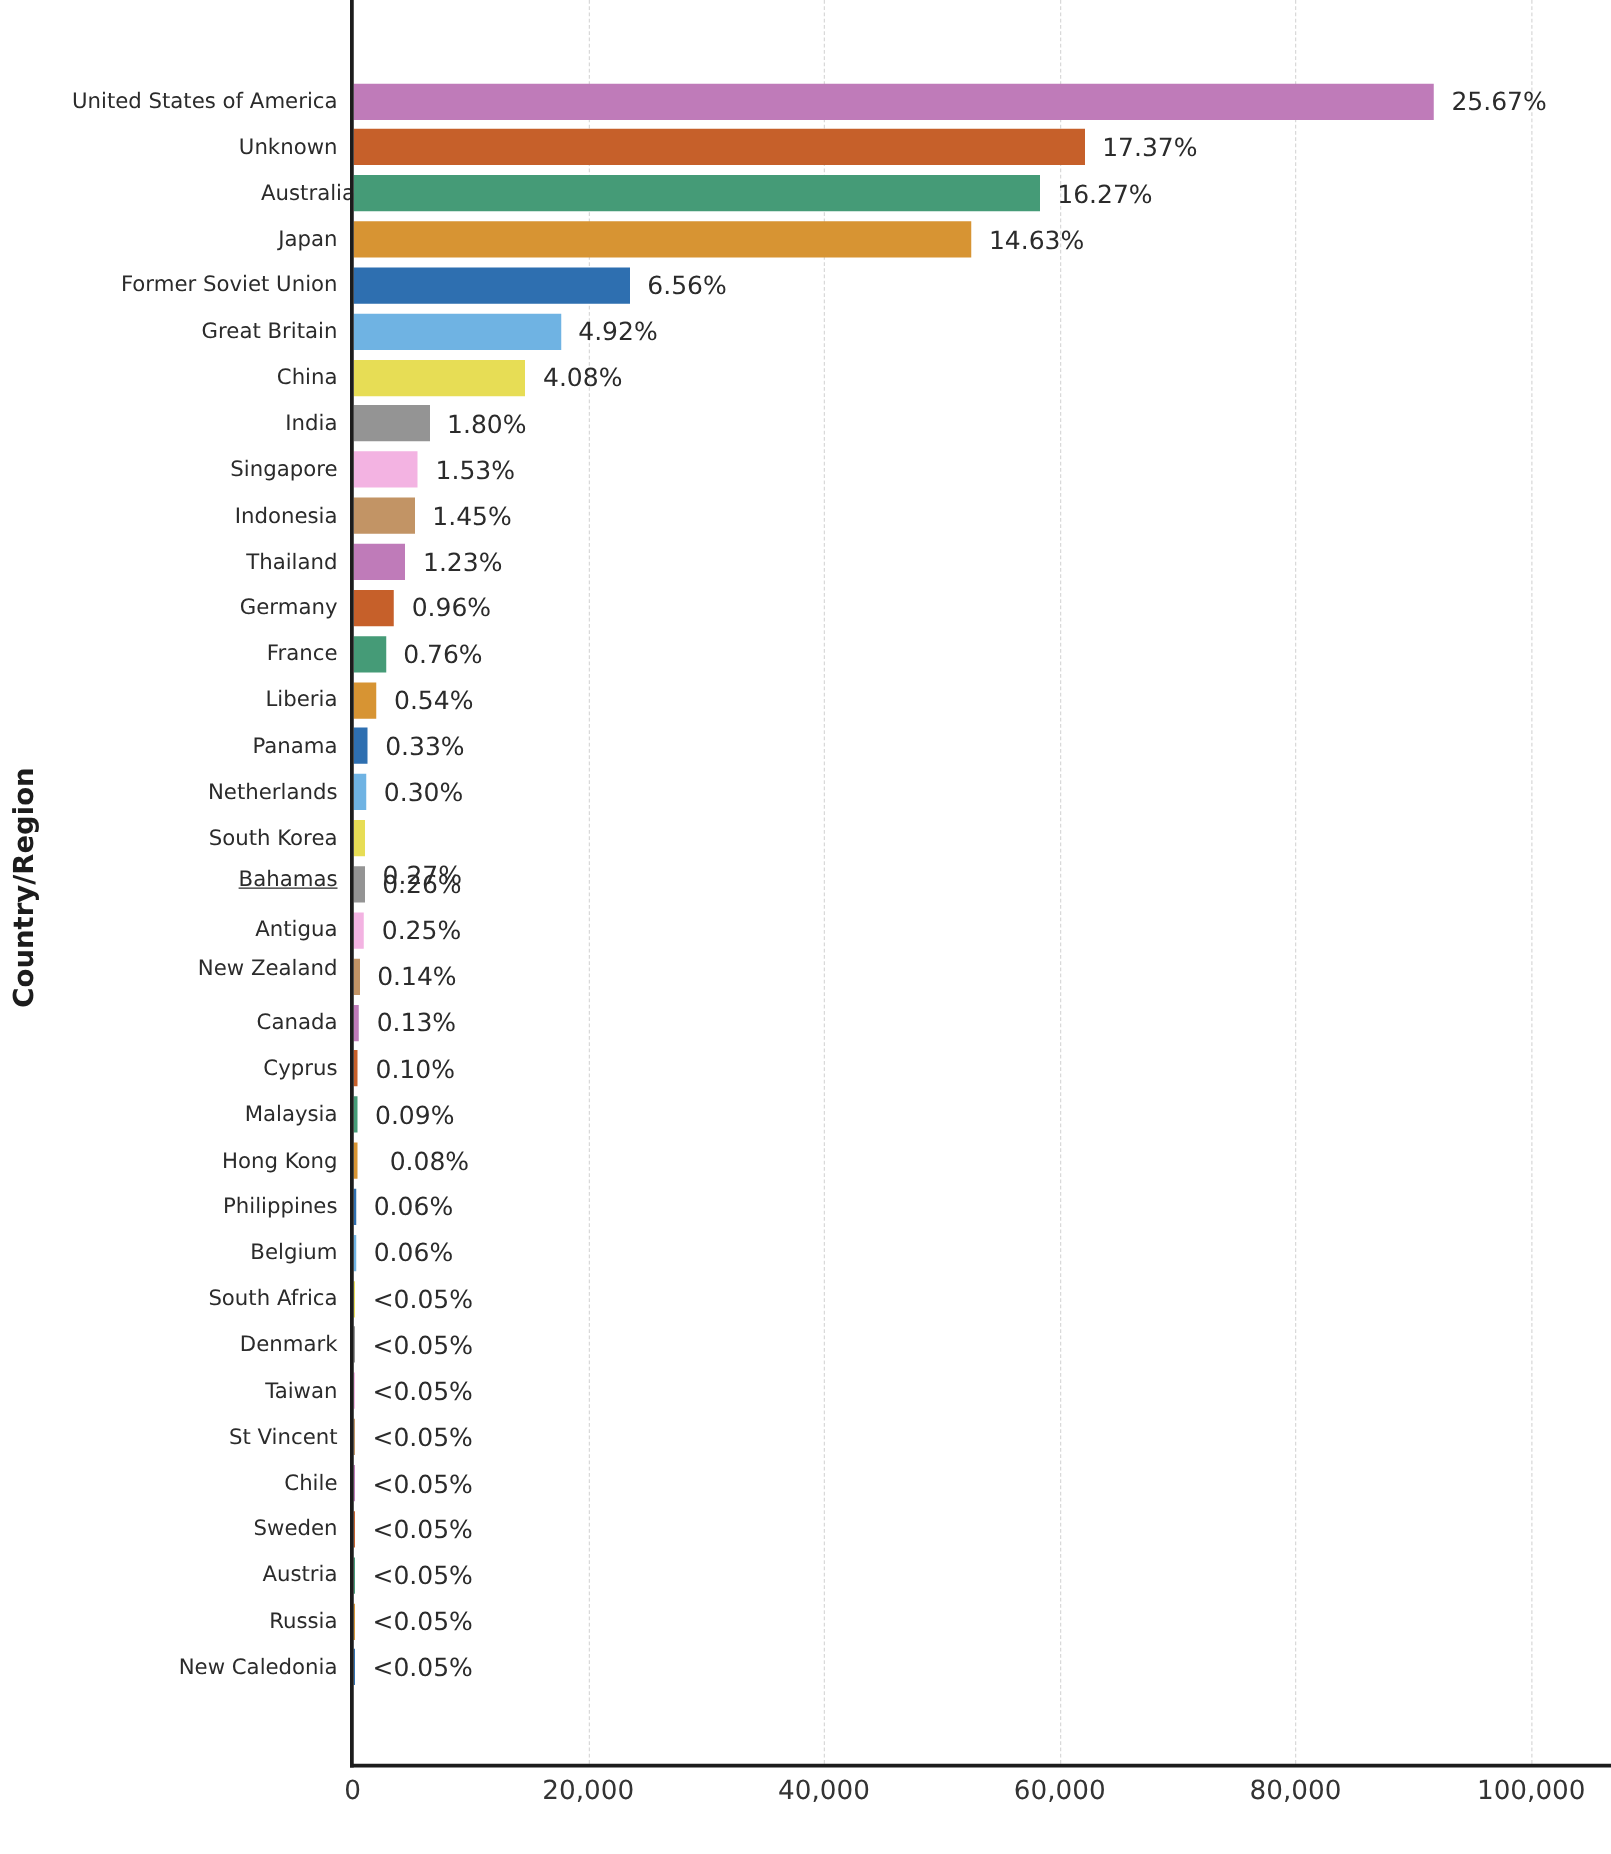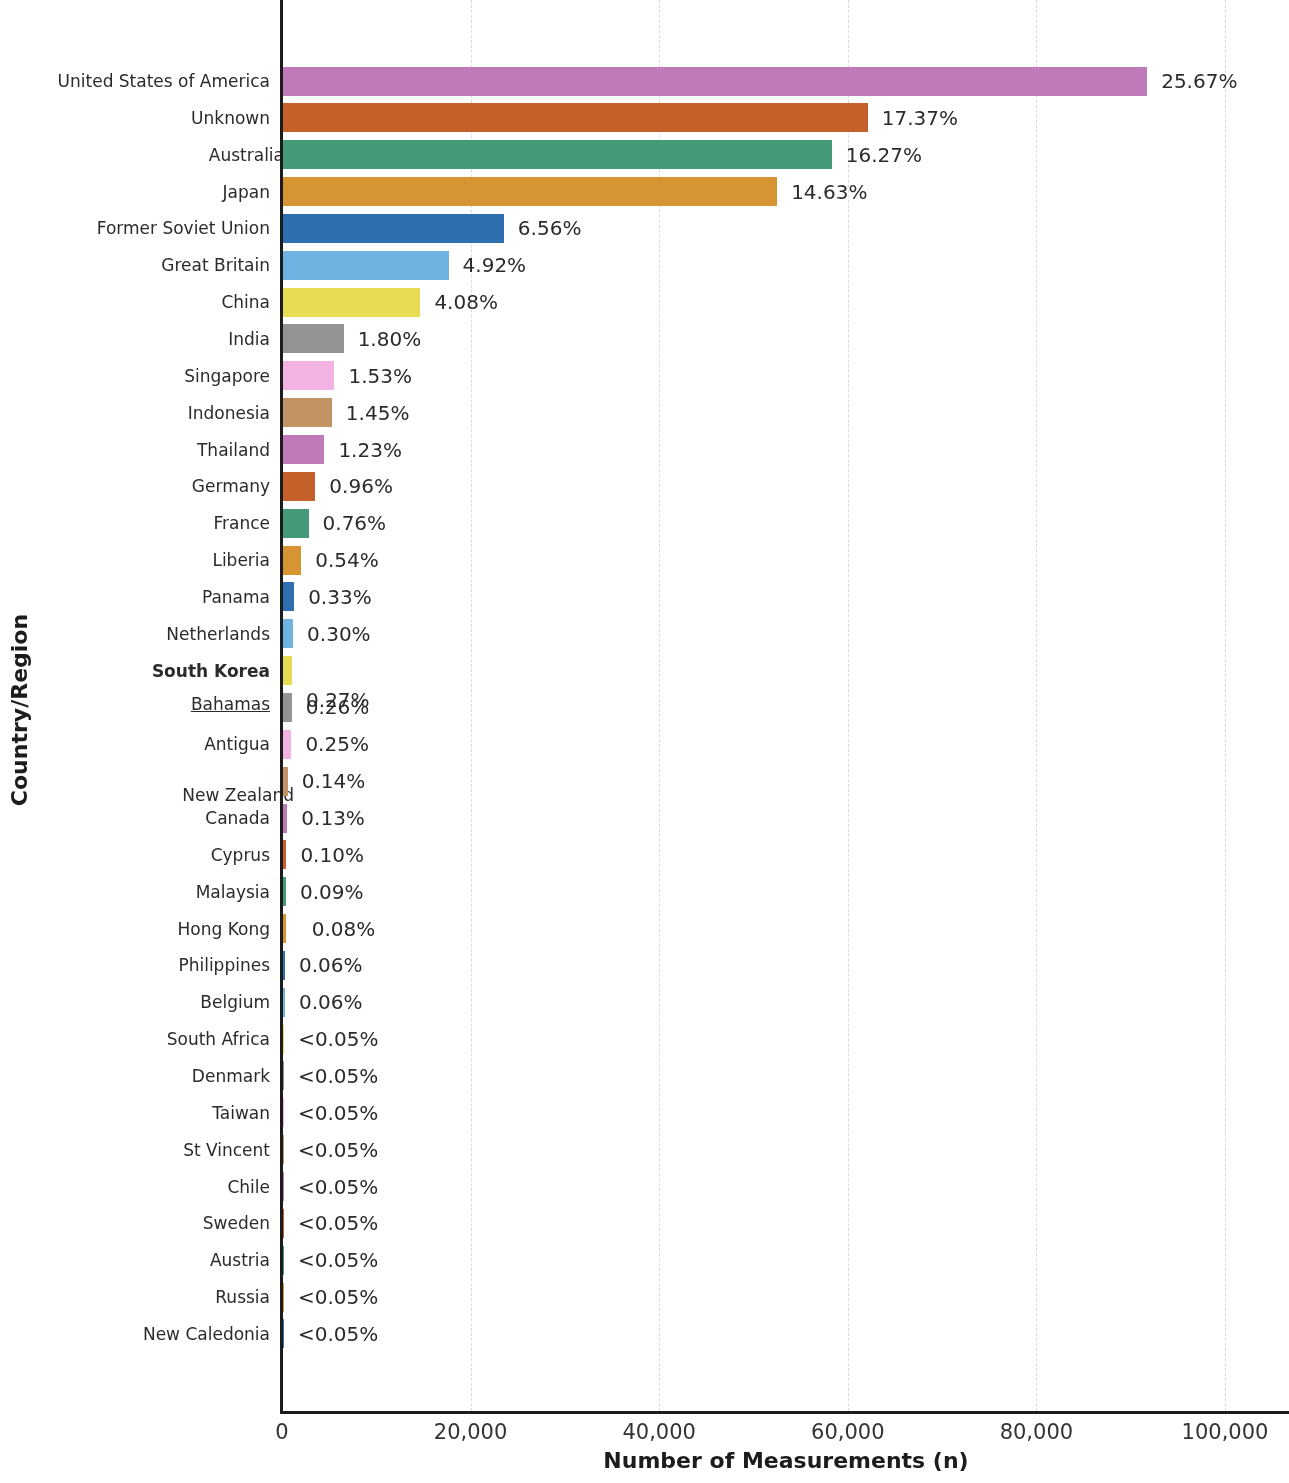--- a/index.html
+++ b/index.html
@@ -133,30 +133,30 @@
       <div class="val-label" style="top: 509.2px; left: 322.555px;">0.76%</div>
       <div class="cat-label" style="top: 546.05px;">Liberia</div>
       <div class="bar" style="top: 545.55px; width: 18.1999px; background: rgb(215, 148, 51);"></div>
       <div class="val-label" style="top: 546.05px; left: 315.2px;">0.54%</div>
       <div class="cat-label" style="top: 582.9px;">Panama</div>
       <div class="bar" style="top: 582.4px; width: 11.1274px; background: rgb(46, 111, 176);"></div>
       <div class="val-label" style="top: 582.9px; left: 308.127px;">0.33%</div>
       <div class="cat-label" style="top: 619.75px;">Netherlands</div>
       <div class="bar" style="top: 619.25px; width: 10.0901px; background: rgb(111, 179, 227);"></div>
       <div class="val-label" style="top: 619.75px; left: 307.09px;">0.30%</div>
-      <div class="cat-label" style="top: 656.6px; font-weight: bold;">South Korea</div>
+      <div class="cat-label" style="top: 656.6px;">South Korea</div>
       <div class="bar" style="top: 656.1px; width: 9.0528px; background: rgb(231, 221, 85);"></div>
       <div class="val-label" style="top: 686px; left: 306.053px;">0.27%</div>
       <div class="cat-label" style="top: 690px; text-decoration: underline;">Bahamas</div>
       <div class="bar" style="top: 692.95px; width: 8.7699px; background: rgb(148, 148, 148);"></div>
       <div class="val-label" style="top: 693.45px; left: 305.77px;">0.26%</div>
       <div class="cat-label" style="top: 730.3px;">Antigua</div>
       <div class="bar" style="top: 729.8px; width: 8.3927px; background: rgb(243, 179, 226);"></div>
       <div class="val-label" style="top: 730.3px; left: 305.393px;">0.25%</div>
-      <div class="cat-label" style="top: 781px; padding-left: 24px;">New Zealand</div>
+      <div class="cat-label" style="top: 761px;">New Zealand</div>
       <div class="bar" style="top: 766.65px; width: 4.715px; background: rgb(194, 148, 101);"></div>
       <div class="val-label" style="top: 767.15px; left: 301.715px;">0.14%</div>
       <div class="cat-label" style="top: 804px;">Canada</div>
       <div class="bar" style="top: 803.5px; width: 4.3378px; background: rgb(191, 123, 185);"></div>
       <div class="val-label" style="top: 804px; left: 301.338px;">0.13%</div>
       <div class="cat-label" style="top: 840.85px;">Cyprus</div>
       <div class="bar" style="top: 840.35px; width: 3.3948px; background: rgb(198, 96, 42);"></div>
       <div class="val-label" style="top: 840.85px; left: 300.395px;">0.10%</div>
       <div class="cat-label" style="top: 877.7px;">Malaysia</div>
       <div class="bar" style="top: 877.2px; width: 3.0176px; background: rgb(69, 155, 119);"></div>
@@ -201,15 +201,14 @@
   <div class="spine-left"></div>
   <div class="spine-bottom"></div>
   <div id="xticks">
       <div class="tick-label" style="left: 282px;">0</div>
       <div class="tick-label" style="left: 470.6px;">20,000</div>
       <div class="tick-label" style="left: 659.2px;">40,000</div>
       <div class="tick-label" style="left: 847.8px;">60,000</div>
       <div class="tick-label" style="left: 1036.4px;">80,000</div>
       <div class="tick-label" style="left: 1225px;">100,000</div>
     </div>
-  <div class="x-title">Number of Measurements (n)</div>
   <div class="y-title">Country/Region</div>
 </div>
 
 </body></html>

